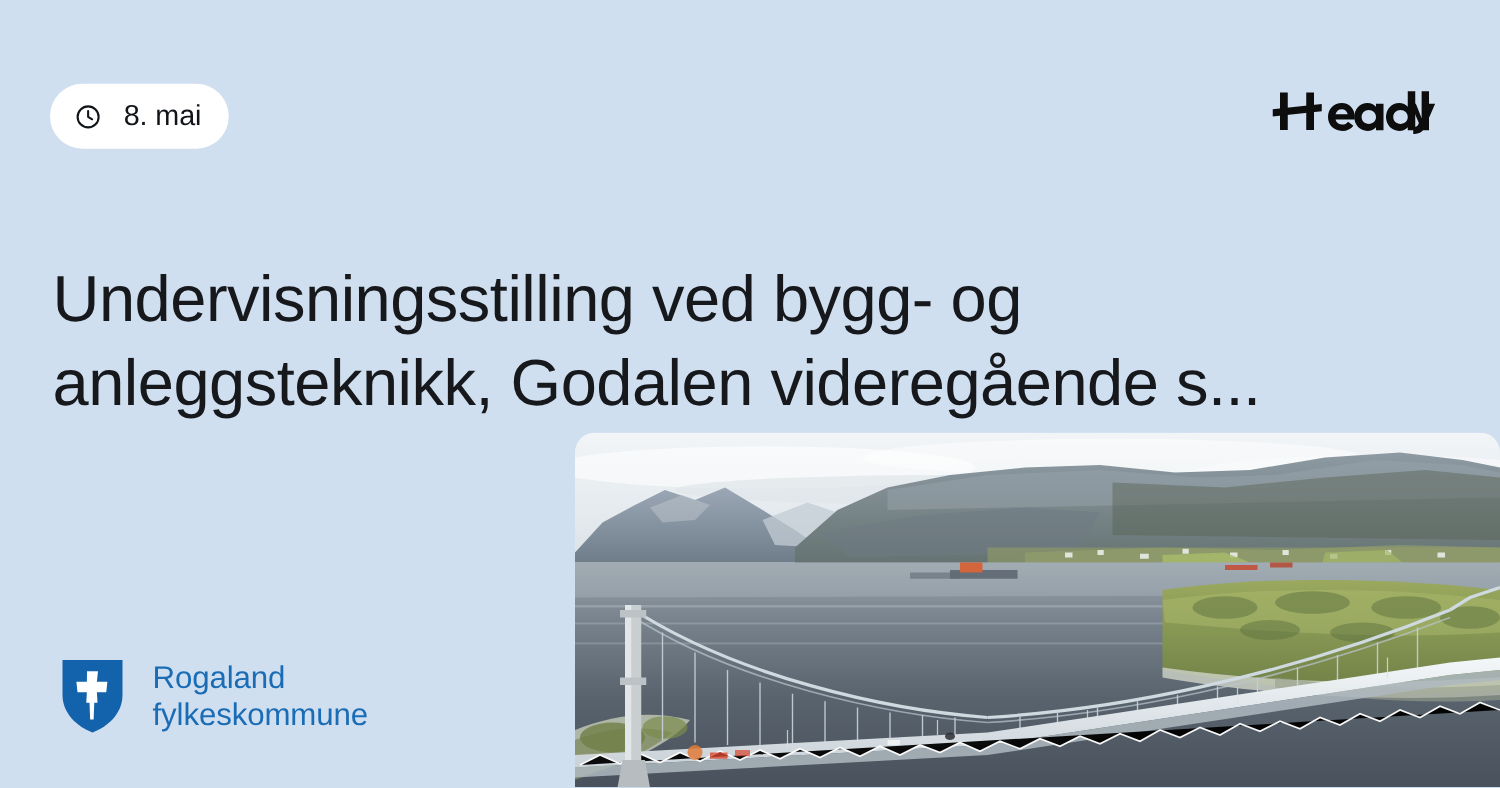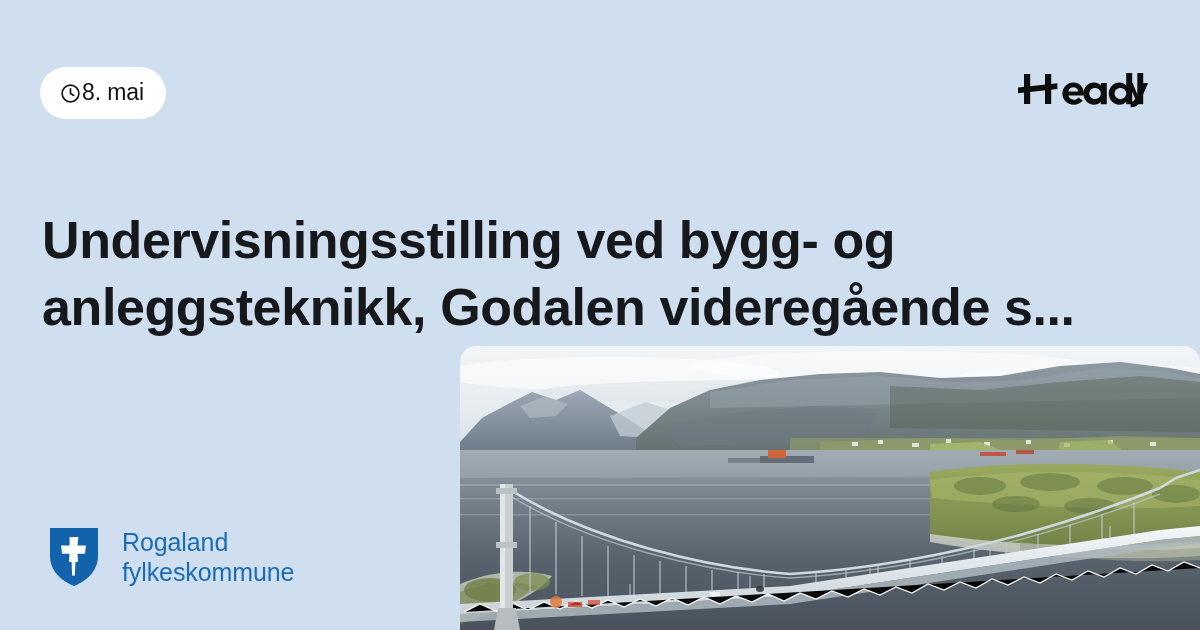--- a/index.html
+++ b/index.html
@@ -23,21 +23,21 @@
   }
 
   
   .date-badge {
     position: absolute;
     left: 40px;
     top: 67px;
     height: 52px;
     display: flex;
     align-items: center;
-    gap: 1px;
+    gap: 18px;
     padding: 0 22px 0 20px;
     background: #ffffff;
     border-radius: 26px;
     box-sizing: border-box;
   }
   .clock-icon {
     width: 21px;
     height: 21px;
     display: block;
     flex: 0 0 auto;
@@ -63,21 +63,21 @@
   .brand svg { display: block; }
 
   
   .title {
     position: absolute;
     left: 42px;
     top: 172px;
     width: 1070px;
     font-size: 52px;
     line-height: 1.30;
-    font-weight: 700;
+    font-weight: 400;
     color: #16181c;
     letter-spacing: -0.4px;
     word-break: break-word;
   }
 
   
   .publisher {
     position: absolute;
     left: 48px;
     top: 526px;

